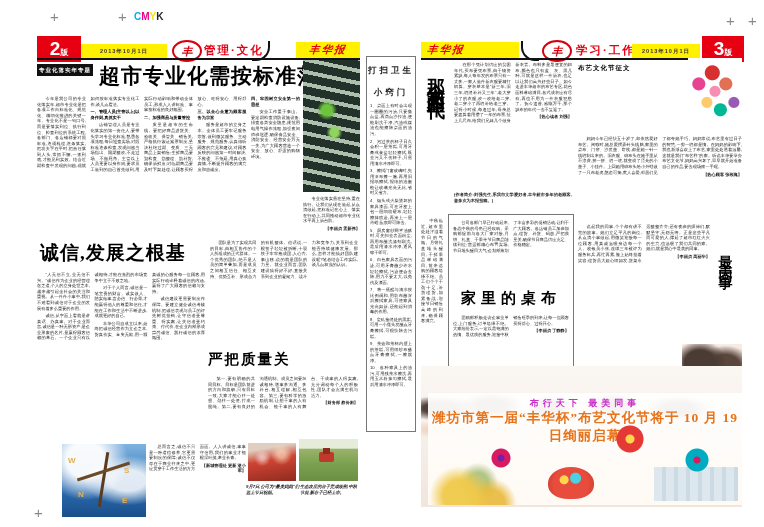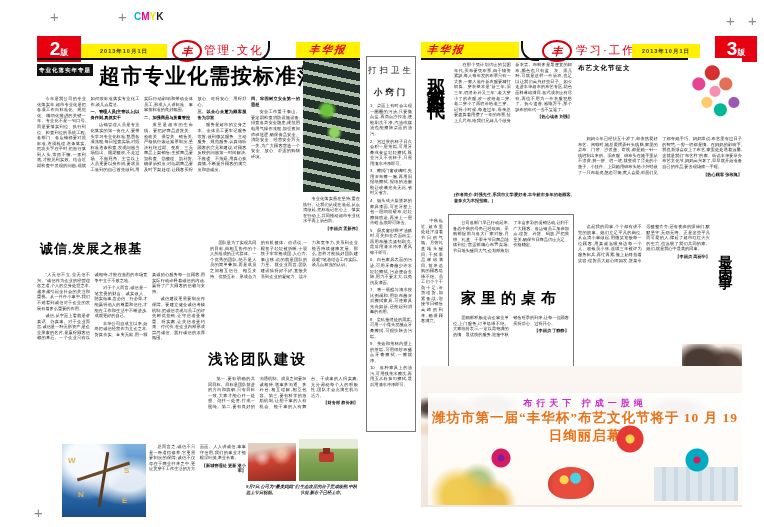--- a/index.html
+++ b/index.html
@@ -14,21 +14,21 @@
   .tx .in p{margin:0 0 4px 0;text-indent:2em;}
   .tx .in p.sub{font-weight:bold;text-indent:0;color:#000;}
   .tx .in p.sig{text-align:right;font-weight:bold;text-indent:0;}
   
   .pagebox{background:#e60012;color:#fff;text-align:center;font-weight:bold;}
   .datebar{background:#fff100;color:#333;font-weight:bold;font-size:5.5px;
            display:flex;align-items:center;justify-content:center;letter-spacing:1px;}
   .paperstripe{background:#fff100;border-bottom:1.5px solid #111;display:flex;align-items:center;}
   .papername{color:#e60012;font-weight:bold;font-style:italic;font-size:10.5px;letter-spacing:2px;
              transform:skewX(-6deg);display:inline-block;}
-  .sectionlabel{color:#e60012;font-weight:normal;font-size:11.5px;letter-spacing:2px;}
+  .sectionlabel{color:#e60012;font-weight:bold;font-size:11.5px;letter-spacing:2px;}
   .rule{background:#111;height:1.5px;}
   .logo{border:2px solid #d7000f;border-radius:50%;color:#d7000f;font-weight:bold;font-style:italic;
         display:flex;align-items:center;justify-content:center;font-size:11px;}
   .tag{background:#111;color:#fff;font-size:5.5px;font-weight:bold;display:flex;align-items:center;
        justify-content:center;letter-spacing:1px;}
   .vtitle{writing-mode:vertical-rl;text-orientation:upright;font-weight:900;color:#000;}
   .cap{font-size:8.6px;line-height:1.25;font-weight:bold;font-style:italic;color:#222;
        transform:scale(.5);transform-origin:0 0;width:200%;text-align:left;}
   .plus{color:#8a8a8a;font-size:15px;font-weight:normal;}
   .boxed{border:1px solid #777;background:#fff;}
@@ -140,21 +140,21 @@
   </div>
 
   <div class="ph ph-grass" style="left:303px;top:60px;width:57px;height:132px;"></div>
   <div class="tx" style="left:303px;top:196px;width:57px;height:38px;">
     <div class="in" style="column-count:1;height:76px;">
       <p>专业化落实贵在坚持,重在执行。让我们从现在做起,从点滴做起,把标准记在心上、落实在行动上,共同推动超市专业化水平再上新台阶。</p>
       <p class="sig">【李福贞 孟新伟】</p>
     </div>
   </div>
 
-  <div class="abs serif hl" style="left:40px;top:240px;font-size:13px;letter-spacing:1px;text-align:center;">诚信,发展之根基</div>
+  <div class="abs serif hl" style="left:40px;top:240px;font-size:19px;letter-spacing:1px;text-align:center;">诚信,发展之根基</div>
   <div class="tx" style="left:37px;top:272px;width:168px;height:166px;">
     <div class="in" style="column-count:3;height:332px;">
       <p>“人无信不立,业无信不兴。”诚信作为企业的经营理念之道,个人的立身处世之本,越来越引起全社会的关注和重视。从一件件小事中,我们不难看到诚信对于企业的发展有着多么重要的作用。</p>
       <p>诚信,从字面上看就是讲真话、办真事。对于企业而言,诚信是一种无形资产,是企业形象的名片,是赢得顾客信赖的基石。一个企业只有以诚相待,才能在激烈的市场竞争中立于不败之地。</p>
       <p>对于个人而言,诚信是一笔宝贵的财富。诚实做人、踏实做事,言必信、行必果,才能赢得他人的尊重和信任,才能在工作和生活中不断进步,成就更好的自己。</p>
       <p>丰华公司自成立以来,始终把诚信经营作为立企之本,货真价实、童叟无欺,用一颗真诚的心服务每一位顾客,用实际行动诠释着诚信的内涵,赢得了广大顾客的信赖与支持。</p>
       <p>诚信建设更需要制度作保障。要建立健全诚信考核机制,把诚信表现与员工的评先树优挂钩,让守信者受尊重、得实惠,让失信者受约束、付代价,在企业内部形成崇尚诚信、践行诚信的浓厚氛围。</p>
     </div>
   </div>
 
@@ -171,42 +171,42 @@
       <p>总而言之,诚信不只是一种道德修养,它更需要制度的保障;诚信不仅存在于商业往来之中,更应贯穿于工作生活的方方面面。人人讲诚信,事事守信用,我们的事业才能根深叶茂,基业长青。</p>
       <p class="sig">【新城管理处 更新 湛小军】</p>
     </div>
   </div>
 
   <div class="tx" style="left:210px;top:240px;width:148px;height:106px;">
     <div class="in" style="column-count:3;height:212px;">
       <p>团队是为了实现共同的目标,由相互协作的个人所组成的正式群体。一个优秀的团队,绝不是人员的简单叠加,而是成员之间相互信任、相互支持、优势互补、形成合力的有机整体。俗话说,一根筷子轻轻被折断,十双筷子牢牢抱成团,人心齐,泰山移,说的就是团队的力量。就企业而言,团队建设搞得好不好,直接关系到企业的凝聚力、战斗力和竞争力,关系到企业能否持续健康发展。那么,怎样才能搞好团队建设呢?笔者结合工作实际,谈几点粗浅的认识。</p>
     </div>
   </div>
-  <div class="abs serif hl" style="left:208px;top:350px;width:150px;font-size:14.5px;letter-spacing:2px;">浅论团队建设</div>
+  <div class="abs serif hl" style="left:208px;top:350px;width:150px;font-size:14.5px;letter-spacing:2px;">严把质量关</div>
   <div class="tx" style="left:208px;top:376px;width:150px;height:60px;">
     <div class="in" style="column-count:3;height:120px;">
       <p>第一,要有明确的共同目标。目标是团队前进的方向和旗帜,只有目标一致,大家才能心往一处想、劲往一处使,拧成一股绳。第二,要有良好的沟通机制。成员之间要坦诚相待,遇事多沟通、多补台,相互理解,相互包容。第三,要有科学的激励机制,让想干事的人有机会、能干事的人有舞台、干成事的人得实惠,充分调动每个人的积极性,团队才会充满生机与活力。</p>
       <p class="sig">【财务部 蔡伶俐】</p>
     </div>
   </div>
 
   <div class="ph ph-red" style="left:248px;top:443px;width:48px;height:38px;"></div>
   <div class="ph ph-field" style="left:299px;top:439px;width:59px;height:42px;">
     <div class="abs" style="left:20px;top:13px;width:15px;height:10px;background:#c03a2b;border-radius:2px;"></div>
     <div class="abs" style="left:24px;top:9px;width:7px;height:6px;background:#8e2b20;"></div>
   </div>
   <div class="abs" style="left:246px;top:484px;width:56px;height:16px;overflow:hidden;">
       <div class="cap">9月7日,公司为“最美妈妈”们送上节日祝福。</div>
     </div>
   <div class="abs" style="left:300px;top:484px;width:60px;height:16px;overflow:hidden;">
       <div class="cap">生态农庄的谷子完成收割,中秋节前,新谷子已经上市。</div>
     </div>
 
   <div class="abs boxed" style="left:366px;top:56px;width:48px;height:374px;">
-    <div style="text-align:center;font-weight:400;font-size:8.5px;letter-spacing:3px;margin-top:8px;" class="serif">打扫卫生</div>
+    <div style="text-align:center;font-weight:700;font-size:8.5px;letter-spacing:3px;margin-top:8px;" class="serif">打扫卫生</div>
     <div style="text-align:center;font-weight:900;font-size:8.5px;letter-spacing:3px;margin-top:10px;" class="serif">小窍门</div>
     <div class="tx" style="left:3px;top:46px;width:42px;height:324px;">
       <div class="in" style="column-count:1;height:648px;">
         <p style="text-indent:0;">1、桌面上有时会出现一圈圈的污渍,只要撒点盐,再滴点沙拉油,便能刷洗干净,汽油或煤油也能擦除桌面的油污。</p>
         <p style="text-indent:0;">2、泡过茶的杯子日久会积一层茶垢,可用牙膏或食盐轻轻擦拭,既去污又不伤杯子,只需用清水冲净即可。</p>
         <p style="text-indent:0;">3、擦拭门窗玻璃时,先用湿布擦一遍,再用旧报纸擦拭,报纸的油墨能让玻璃光亮无比,省时又省力。</p>
         <p style="text-indent:0;">4、烟头或火柴烫坏的家具漆面,可在牙签上包一层细纹硬布,轻轻擦抹痕迹,再涂上一层薄蜡,焦痕即可除去。</p>
         <p style="text-indent:0;">5、厨房窗纱网罩油腻时,可先扫去表面粉尘,再用布蘸洗涤剂刷洗,最后用清水冲净,通风晾干即可。</p>
         <p style="text-indent:0;">6、白色家具表面的污迹,可用牙膏蘸少许水轻轻擦拭,污迹便会去除,用力不要太大,以免伤及漆面。</p>
         <p style="text-indent:0;">7、将一瓶醋与清水按比例调和,用软布蘸湿后擦拭家具,可使家具光亮如新,还能起到消毒的作用。</p>
@@ -219,21 +219,21 @@
 
   <div class="abs paperstripe" style="left:421px;top:42px;width:98px;height:16px;">
     <span class="papername" style="margin-left:6px;">丰华报</span>
   </div>
   <div class="abs" style="left:521px;top:41px;width:16px;height:18px;border-left:2px solid #111;border-bottom:2px solid #111;border-bottom-left-radius:14px;"></div>
   <div class="abs logo" style="left:542px;top:40px;width:26px;height:18px;">丰</div>
   <div class="abs sectionlabel" style="left:576px;top:43px;">学习·工作</div>
   <div class="abs datebar" style="left:632px;top:44px;width:68px;height:14px;">
       <span>2013年10月1日</span>
     </div>
-  <div class="abs pagebox" style="left:702px;top:36px;width:42px;height:26px;margin-left:13px;">
+  <div class="abs pagebox" style="left:702px;top:36px;width:42px;height:26px;">
     <span style="font-size:19px;line-height:26px;">3</span><span style="font-size:8px;">版</span>
   </div>
   <div class="abs rule" style="left:421px;top:58px;width:321px;"></div>
 
   <div class="abs vtitle serif" style="left:424px;top:64px;height:160px;font-size:18px;letter-spacing:4px;">那个缺布的年代</div>
   <div class="tx" style="left:454px;top:62px;width:118px;height:126px;">
     <div class="in" style="column-count:2;height:252px;">
       <p>在那个凭计划供应的贫困年代,买布要凭布票,由于物资紧缺,每人每年发的布票只有一丈多,一家人做件新衣服要精打细算。穿衣基本是“新三年,旧三年,缝缝补补又三年”,老大穿小了的衣服,改一改给老二穿,老二穿小了再缝补给老三穿。记得小时候,每逢过年,母亲总要盘算着用攒了一年的布票,扯上几尺布,给我们兄妹几个做身新衣裳。布料多是最便宜的粗布,颜色也只有蓝、灰、黑几种,可就是这样一件新衣,也足以让我们高兴好些日子。如今走进丰华超市的布艺专区,花色面料琳琅满目,各式成衣应有尽有,再也不用为一件衣服犯愁了。抚今追昔,感慨万千,那个缺布的年代一去不复返了。</p>
       <p class="sig">【热心读者 刘强】</p>
     </div>
@@ -277,21 +277,21 @@
     <div class="in" style="column-count:2;height:248px;">
       <p>说起我的同事,个个都有讲不完的故事。她们立足平凡的岗位,从点滴小事做起,用微笑迎接每一位顾客,用真诚温暖身边每一个人。收银员小张,连续三年被评为服务标兵,再忙再累,脸上始终挂着笑容;理货员大姐心细如发,货架永远整整齐齐;还有夜班的师傅们,默默坚守,无怨无悔。正是这些平凡而可爱的人,撑起了超市红红火火的生意,也温暖了我们共同的家。她们,就是我心中最美的同事。</p>
       <p class="sig">【李福贞 高丽华】</p>
     </div>
   </div>
   <div class="abs vtitle serif" style="left:716px;top:244px;height:96px;font-size:14px;letter-spacing:7px;">最美同事</div>
   <div class="ph ph-women" style="left:682px;top:344px;width:60px;height:54px;"></div>
 
   <div class="ph ph-faces" style="left:421px;top:366px;width:321px;height:141px;"></div>
   <div class="abs banner" style="left:428px;top:393px;width:314px;height:112px;">
-    <div class="bline1" style="position:absolute;left:0;top:4px;width:100%;">布行天下  拧成一股绳</div>
+    <div class="bline1" style="position:absolute;left:0;top:4px;width:100%;">布行天下  最美同事</div>
     <div class="bline2" style="position:absolute;left:0;top:16px;width:100%;">潍坊市第一届“丰华杯”布艺文化节将于 10 月 19 日绚丽启幕</div>
     <div class="abs city" style="right:4px;bottom:4px;width:84px;height:34px;"></div>
     <div class="abs flower" style="left:186px;top:30px;width:32px;height:32px;background:radial-gradient(circle,#ffd54f 0 4px,#e53935 5px 13px,transparent 14px);"></div>
     <div class="abs flower" style="left:62px;top:54px;width:22px;height:22px;background:radial-gradient(circle,#7b1fa2 0 3px,#d81b60 4px 9px,transparent 10px);"></div>
     <div class="abs flower" style="left:256px;top:54px;width:26px;height:26px;background:radial-gradient(circle,#d81b60 0 3px,#00acc1 4px 11px,transparent 12px);"></div>
     <div class="abs fish" style="left:120px;top:74px;width:46px;height:32px;"></div>
   </div>
 
 </div>
 

